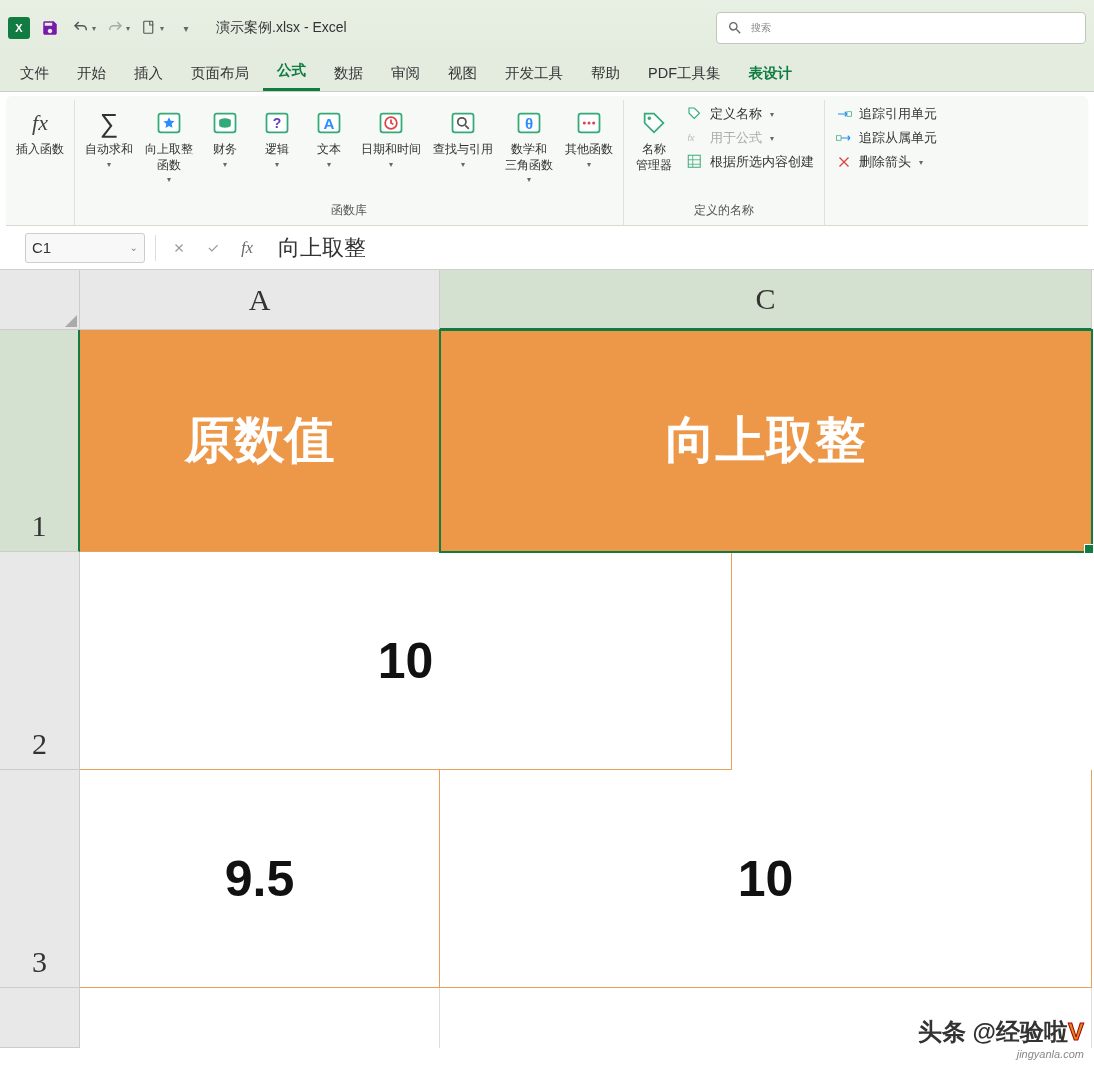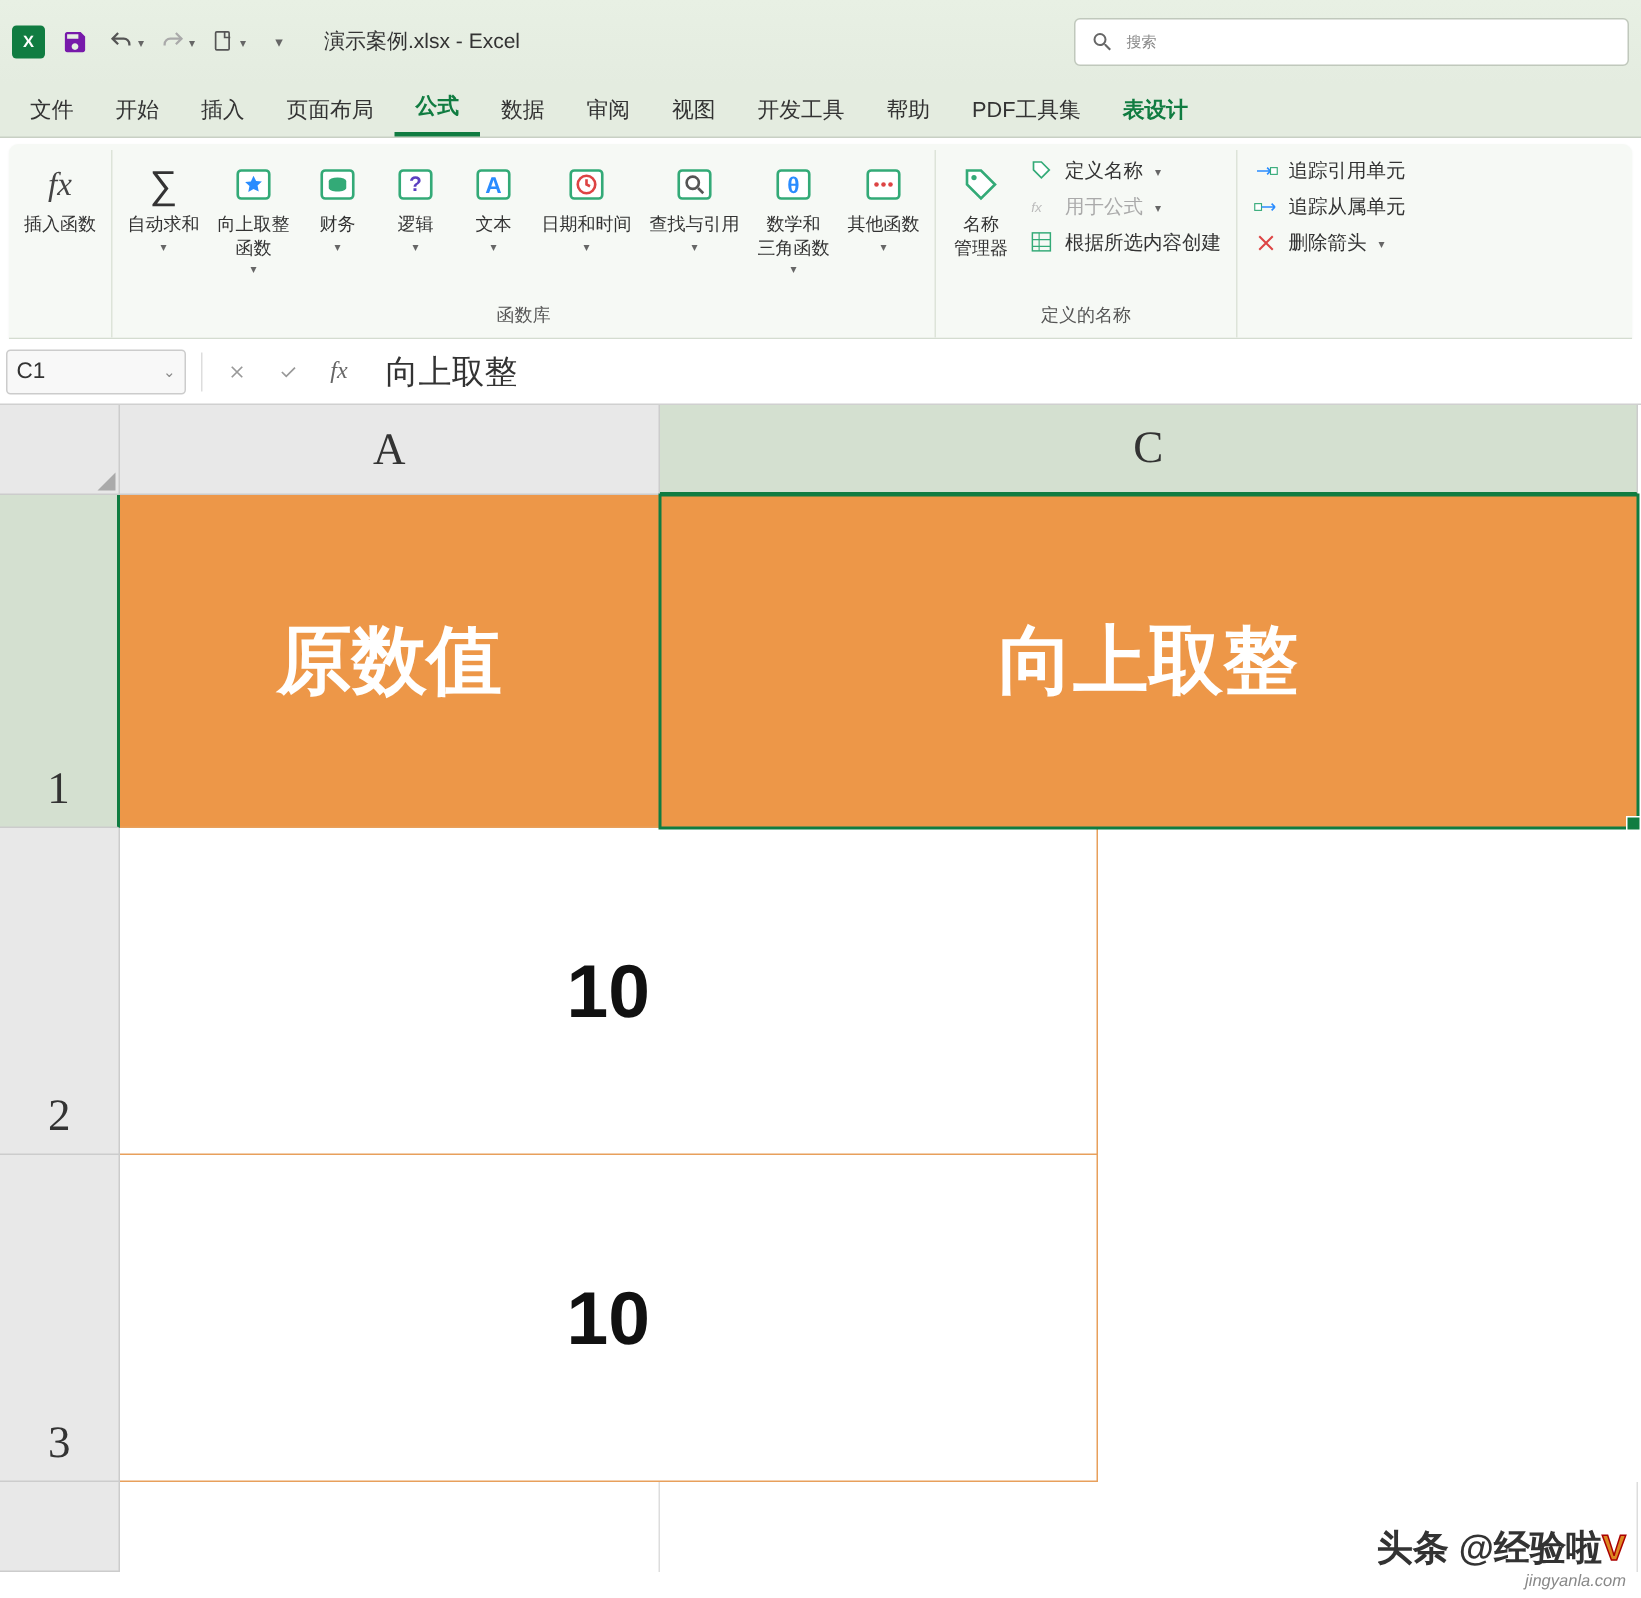--- a/index.html
+++ b/index.html
@@ -28,21 +28,21 @@
   .ribbon-group-label { text-align: center; font-size: 12px; color: #555; padding: 2px 0 4px 0; }
   .ribbon-btn { display: flex; flex-direction: column; align-items: center; justify-content: flex-start; padding: 4px 6px; cursor: pointer; border-radius: 3px; min-width: 52px; }
   .ribbon-btn .icon-box { width: 34px; height: 34px; display: flex; align-items: center; justify-content: center; margin-bottom: 2px; }
   .ribbon-btn .label { font-size: 12px; color: #333; text-align: center; line-height: 1.3; white-space: pre-line; }
   .ribbon-btn .caret { font-size: 8px; color: #666; margin-top: 2px; }
   .ribbon-small-row { display: flex; align-items: center; gap: 6px; padding: 3px 6px; cursor: pointer; border-radius: 3px; font-size: 13px; color: #333; }
   .ribbon-small-row.disabled { color: #aaa; }
   .ribbon-small-row svg { width: 18px; height: 18px; flex-shrink: 0; }
   .ribbon-col { display: flex; flex-direction: column; justify-content: center; }
   
-  .formula-bar { display: flex; align-items: center; height: 44px; padding: 4px 4px; gap: 8px; background: #fff; border-bottom: 1px solid #d0d0d0; }
+  .formula-bar { display: flex; align-items: center; height: 44px; padding: 4px 25px; gap: 8px; background: #fff; border-bottom: 1px solid #d0d0d0; }
   .name-box { border: 1px solid #ccc; border-radius: 3px; background: #f8f8f8; height: 30px; width: 120px; display: flex; align-items: center; justify-content: space-between; padding: 0 6px; font-size: 15px; color: #333; }
   .name-box .caret2 { font-size: 10px; color: #888; }
   .fb-sep { width: 1px; height: 26px; background: #ddd; margin: 0 2px; }
   .fb-btn { width: 26px; height: 26px; display: flex; align-items: center; justify-content: center; color: #888; cursor: pointer; border-radius: 3px; }
   .fb-btn svg { width: 14px; height: 14px; }
   .fb-input { flex: 1; font-size: 22px; color: #333; padding: 2px 10px; border: none; outline: none; font-family: "Microsoft YaHei", sans-serif; }
   
   .sheet { display: flex; flex-direction: column; }
   .col-headers { display: flex; height: 60px; }
   .corner { width: 80px; background: #e8e8e8; border-right: 1px solid #ccc; border-bottom: 1px solid #ccc; position: relative; }
@@ -342,20 +342,21 @@
     <div class="row-header r1 selected">1</div>
     <div class="cell header-cell col-a r1">原数值</div>
     <div class="cell header-cell col-c r1 selected-cell">向上取整</div>
   </div>
   <div class="row">
     <div class="row-header r2">2</div>
     <div class="cell data-cell col-c r2">10</div>
   </div>
   <div class="row">
     <div class="row-header r3">3</div>
+    <div class="cell data-cell col-a r3">9.5</div>
     <div class="cell data-cell col-c r3">10</div>
   </div>
   <div class="row">
     <div class="row-header r4"></div>
     <div class="cell col-a r4" style="border-right-color:#ddd;border-bottom:none"></div>
     <div class="cell col-c r4" style="border-right-color:#ddd;border-bottom:none"></div>
   </div>
 </div>
 
 <div class="watermark">

